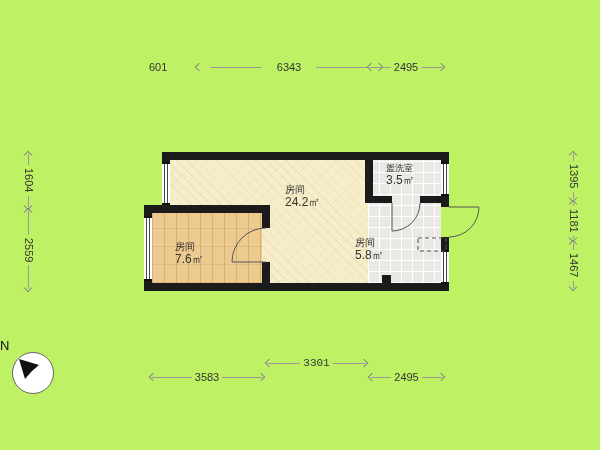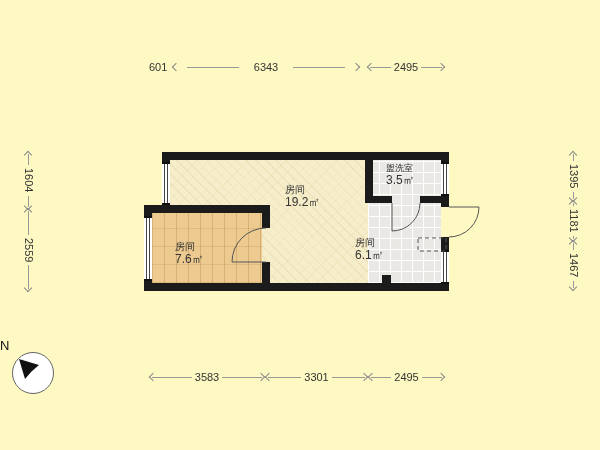--- a/index.html
+++ b/index.html
@@ -1,16 +1,16 @@
 <!DOCTYPE html>
 <html><head>
 <meta charset="utf-8">
 <style>
   html,body{margin:0;padding:0;background:#fff;}
-  #canvas{position:relative;width:600px;height:450px;background:#fef9c3;overflow:hidden;
+  #canvas{position:relative;width:600px;height:450px;background:#bef264;overflow:hidden;
           font-family:"Liberation Sans","DejaVu Sans",sans-serif;}
 
   
   .dim-h{position:absolute;display:flex;align-items:center;height:12px;color:#333;font-size:11px;}
   .dim-v{position:absolute;display:flex;flex-direction:column;align-items:center;width:14px;color:#333;font-size:11px;}
   .ln-h{flex:1;height:0;border-top:1px solid #999;}
   .ln-v{flex:1;width:0;border-left:1px solid #999;}
   .dlb{padding:0 3px;line-height:11px;white-space:nowrap;}
   .dlb-v{writing-mode:vertical-rl;padding:3px 0;line-height:13px;}
   .chv{width:5px;height:5px;border-right:1px solid #888;border-bottom:1px solid #888;flex:none;}
@@ -53,21 +53,21 @@
   .north-label{position:absolute;left:0px;top:338px;font-size:13px;color:#111;}
 
   svg.overlay{position:absolute;left:0;top:0;pointer-events:none;}
 </style>
 </head>
 <body>
 
 <div id="canvas">
 
   <div class="dim-single" style="left:149px;top:61px;">601</div>
-  <div class="dim-h" style="left:173px;top:61px;width:186px;gap:12px;">
+  <div class="dim-h" style="left:196px;top:61px;width:186px;gap:12px;">
     <span class="chv l"></span>
       <span class="ln-h"></span>
     <span class="dlb">6343</span>
     <span class="ln-h"></span>
       <span class="chv r"></span>
   </div>
   <div class="dim-h" style="left:368px;top:61px;width:76px;">
     <span class="chv l"></span>
       <span class="ln-h"></span>
     <span class="dlb">2495</span>
@@ -112,21 +112,21 @@
       <span class="chv d"></span>
   </div>
 
   <div class="dim-h" style="left:150px;top:371px;width:114px;">
     <span class="chv l"></span>
       <span class="ln-h"></span>
     <span class="dlb">3583</span>
     <span class="ln-h"></span>
       <span class="chv r"></span>
   </div>
-  <div class="dim-h" style="left:266px;top:371px;width:101px;">
+  <div class="dim-h" style="left:266px;top:357px;width:101px;font-family:Liberation Mono, monospace;">
     <span class="chv l"></span>
       <span class="ln-h"></span>
     <span class="dlb">3301</span>
     <span class="ln-h"></span>
       <span class="chv r"></span>
   </div>
   <div class="dim-h" style="left:369px;top:371px;width:75px;">
     <span class="chv l"></span>
       <span class="ln-h"></span>
     <span class="dlb">2495</span>
@@ -159,29 +159,29 @@
 
   <svg class="overlay" width="600" height="450" viewBox="0 0 600 450">
     <path d="M232,262 L266,262 M232,262 A34,34 0 0 1 266,228" fill="none" stroke="#555" stroke-width="1"></path>
     <path d="M392,203 L392,231 M392,231 A28,28 0 0 0 420,203" fill="none" stroke="#555" stroke-width="1"></path>
     <path d="M449,207 L479,207 M479,207 A30,30 0 0 1 449,237" fill="none" stroke="#555" stroke-width="1"></path>
     <rect x="418" y="238" width="28" height="13" fill="none" stroke="#555" stroke-width="1" stroke-dasharray="4 3"></rect>
   </svg>
 
   <div class="room-label" style="left:285px;top:183px;width:70px;">
     <div>房间</div>
-    <div class="area">19.2㎡</div>
+    <div class="area">24.2㎡</div>
   </div>
   <div class="room-label" style="left:175px;top:240px;width:70px;">
     <div>房间</div>
     <div class="area">7.6㎡</div>
   </div>
   <div class="room-label" style="left:355px;top:236px;width:65px;">
     <div>房间</div>
-    <div class="area">6.1㎡</div>
+    <div class="area">5.8㎡</div>
   </div>
   <div class="room-label small" style="left:386px;top:162px;width:56px;">
     <div>盥洗室</div>
     <div class="area">3.5㎡</div>
   </div>
 
 
   <div class="north-label">N</div>
   <svg class="compass" width="46" height="46" viewBox="0 0 46 46">
     <circle cx="23" cy="23" r="20.5" fill="#fff" stroke="#666" stroke-width="1"></circle>

